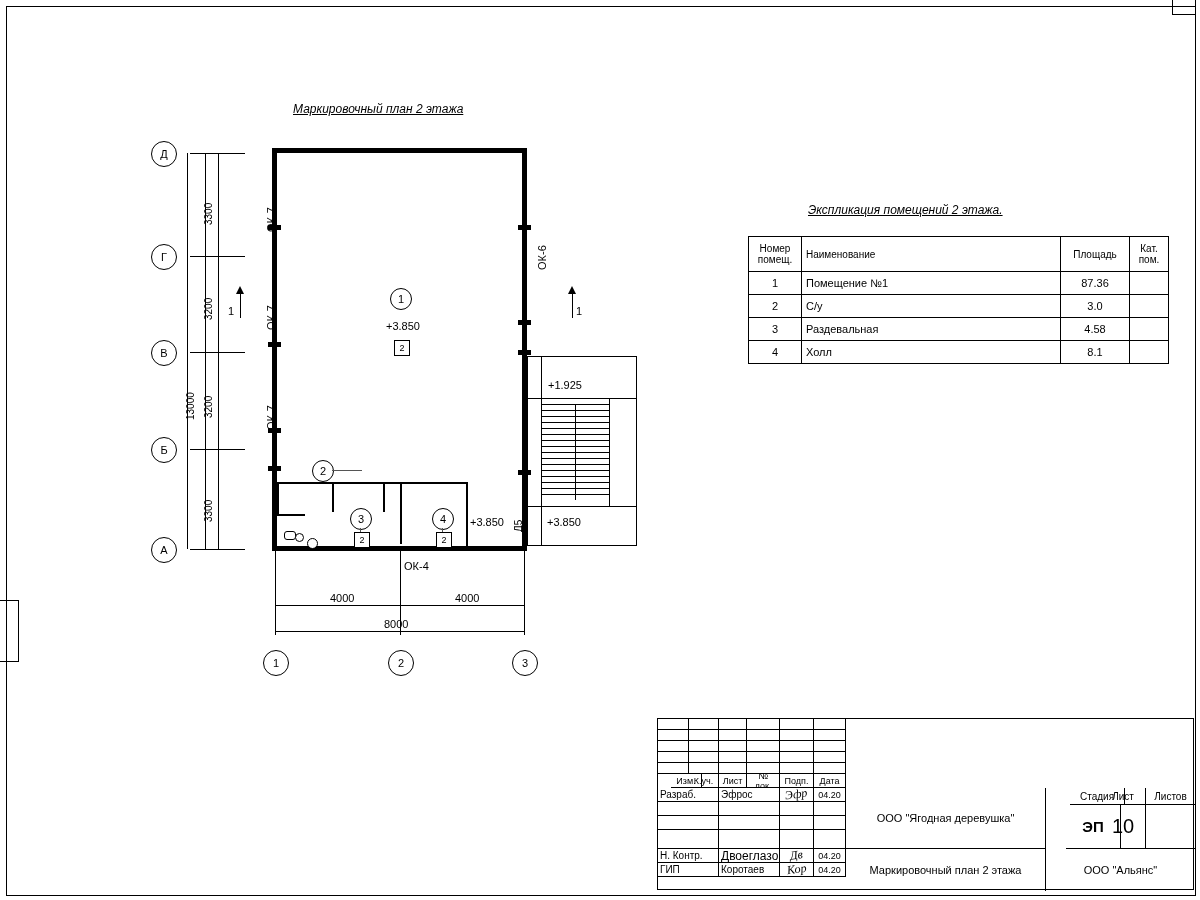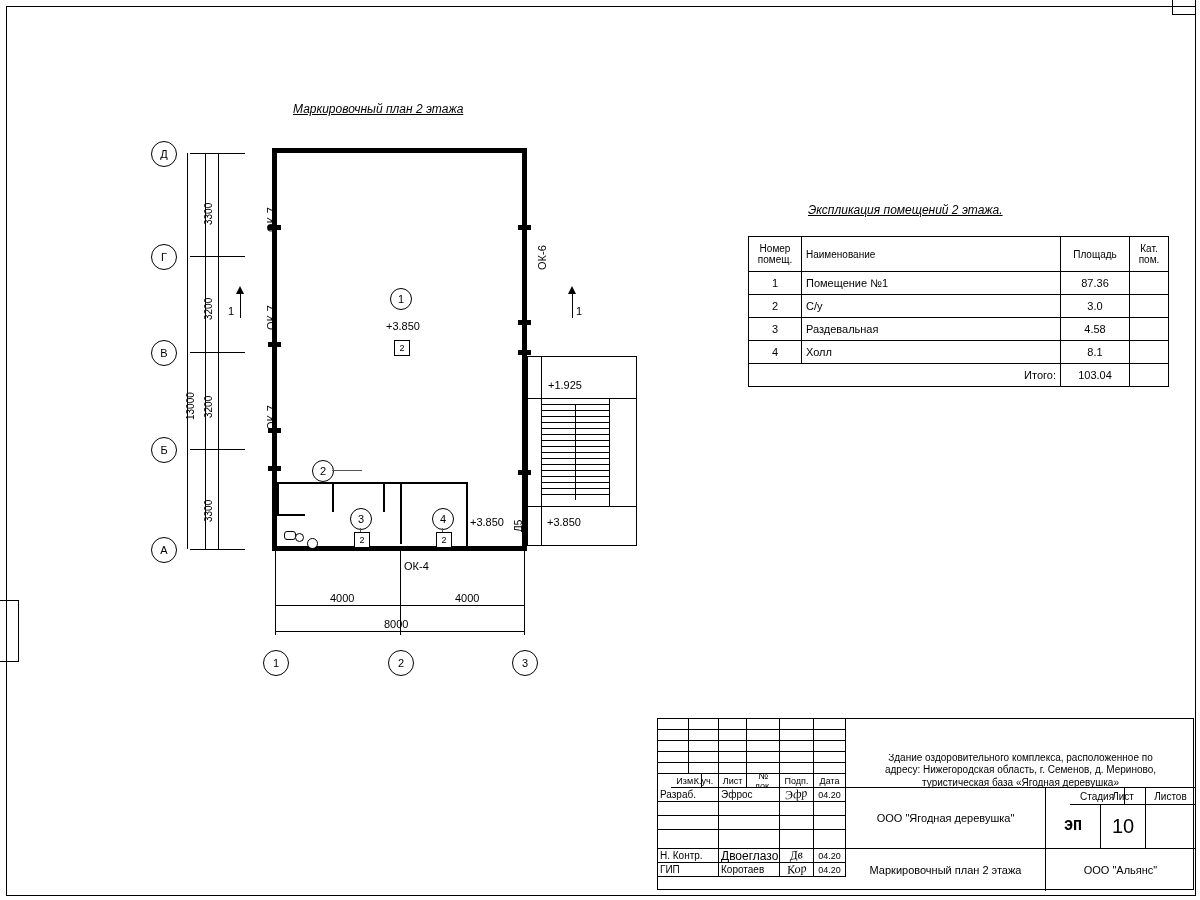--- a/index.html
+++ b/index.html
@@ -213,25 +213,20 @@
         <td class="nm">Раздевальная</td>
         <td class="ar">4.58</td>
         <td class="kt"></td>
       </tr>
       <tr>
         <td class="n" style="height:18px;">4</td>
         <td class="nm">Холл</td>
         <td class="ar">8.1</td>
         <td class="kt"></td>
       </tr>
-      <tr>
-        <td class="nm" colspan="2" style="height:18px;text-align:right;">Итого:</td>
-        <td class="ar">103.04</td>
-        <td class="kt"></td>
-      </tr>
     </tbody>
   </table>
 
   <div id="stamp">
 
     <div class="cell" style="left:0;top:0;width:31px;height:11px;"></div>
     <div class="cell" style="left:31px;top:0;width:30px;height:11px;"></div>
     <div class="cell" style="left:61px;top:0;width:28px;height:11px;"></div>
     <div class="cell" style="left:89px;top:0;width:33px;height:11px;"></div>
     <div class="cell" style="left:122px;top:0;width:34px;height:11px;"></div>
@@ -302,33 +297,28 @@
         <span class="sig">Кор</span>
       </div>
     <div class="cell" style="left:156px;top:144px;width:32px;height:14px;font-size:9px;">04.20</div>
 
     <div class="cell" style="left:0;top:111px;width:61px;height:19px;"></div>
     <div class="cell" style="left:61px;top:111px;width:61px;height:19px;"></div>
     <div class="cell" style="left:122px;top:111px;width:34px;height:19px;"></div>
     <div class="cell" style="left:156px;top:111px;width:32px;height:19px;"></div>
 
 
-    <div class="cell" style="left:188px;top:35px;width:349px;height:34px;border-right:none;flex-direction:column;line-height:1.25;font-size:10px;">
-      <span>Здание оздоровительного комплекса, расположенное по</span>
-      <span>адресу: Нижегородская область, г. Семенов, д. Мериново,</span>
-      <span>туристическая база «Ягодная деревушка»</span>
-    </div>
 
     <div class="cell" style="left:188px;top:69px;width:200px;height:61px;font-size:11px;">ООО "Ягодная деревушка"</div>
 
     <div class="cell" style="left:412px;top:69px;width:55px;height:17px;font-size:10px;">Стадия</div>
     <div class="cell" style="left:443px;top:69px;width:45px;height:17px;font-size:10px;">Лист</div>
     <div class="cell" style="left:488px;top:69px;width:49px;height:17px;font-size:10px;border-right:none;">Листов</div>
 
-    <div class="cell" style="left:388px;top:86px;width:55px;height:44px;font-size:15px;font-weight:bold;font-family:Liberation Mono, monospace;">ЭП</div>
+    <div class="cell" style="left:408px;top:86px;width:55px;height:44px;font-size:15px;font-weight:bold;">ЭП</div>
     <div class="cell" style="left:443px;top:86px;width:45px;height:44px;font-size:20px;font-weight:normal;">10</div>
     <div class="cell" style="left:488px;top:86px;width:49px;height:44px;font-size:15px;font-weight:bold;border-right:none;"></div>
 
     <div class="cell" style="left:188px;top:130px;width:200px;height:42px;font-size:11px;border-bottom:none;">Маркировочный план 2 этажа</div>
     <div class="cell" style="left:388px;top:130px;width:149px;height:42px;font-size:11px;border-right:none;border-bottom:none;">ООО "Альянс"</div>
   </div>
 
 </div>
 
 </body></html>

